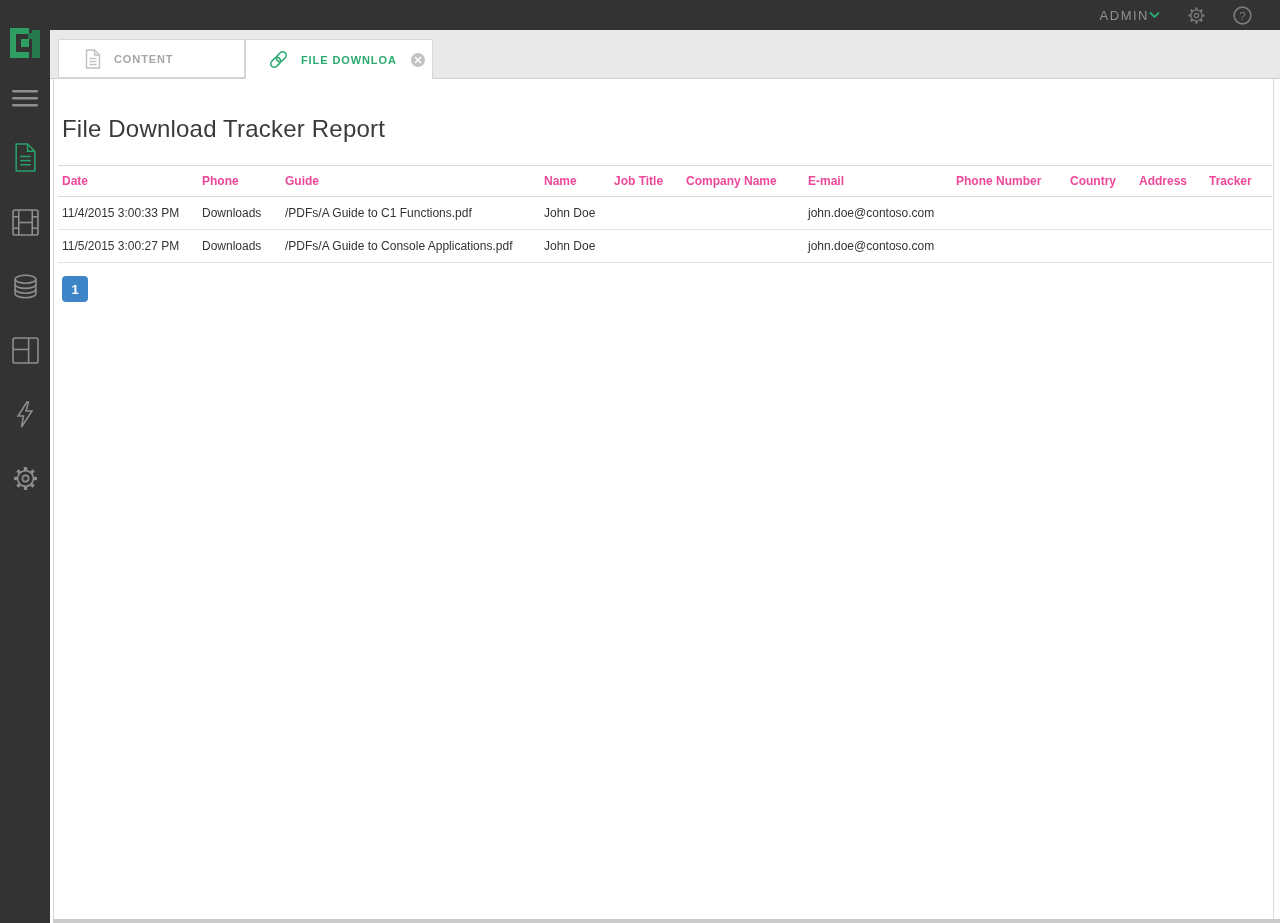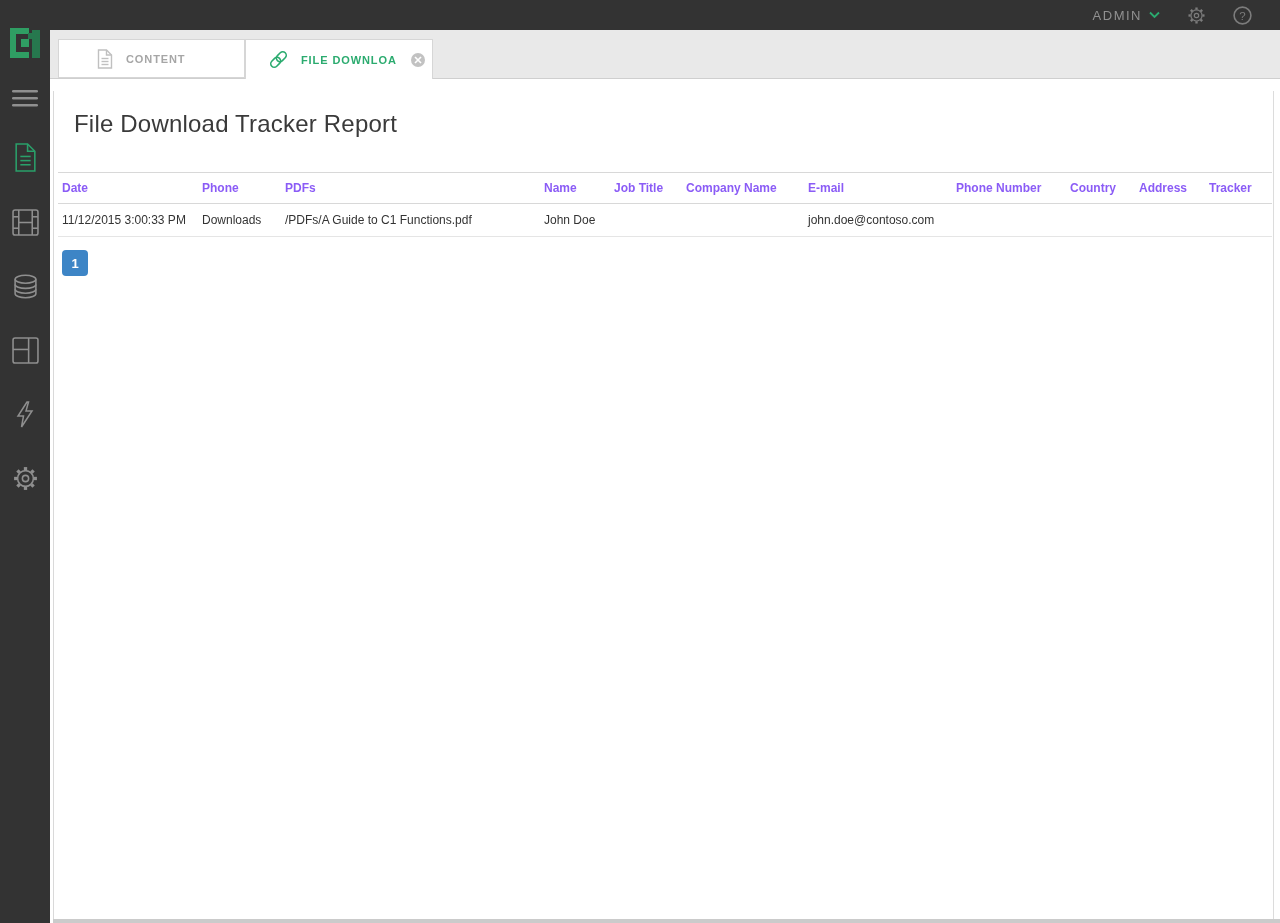--- a/index.html
+++ b/index.html
@@ -9,21 +9,21 @@
     font-family: "Liberation Sans", sans-serif; color: #333;
   }
 
   
   .topbar {
     position: absolute; top: 0; left: 0; width: 1280px; height: 30px;
     background: #333333; display: flex; align-items: center; justify-content: flex-end;
     padding-right: 28px; z-index: 5;
   }
   .topbar-right { display: flex; align-items: center; gap: 27px; }
-  .admin-menu { display: flex; align-items: center; gap: 7px; cursor: pointer; }
+  .admin-menu { display: flex; align-items: center; gap: 0; cursor: pointer; }
   .admin-label { color: #919191; font-size: 13px; letter-spacing: 1.5px; }
   .sidebar {
     position: absolute; top: 0; left: 0; width: 50px; height: 923px;
     background: #333333; z-index: 6;
   }
   .logo-box {
     position: absolute; top: 28px; left: 0; width: 50px; height: 30px;
     display: flex; justify-content: center; cursor: pointer;
   }
   .nav-item {
@@ -38,21 +38,21 @@
   }
   .tabstrip {
     height: 49px; background: #e9e9e9; border-bottom: 1px solid #cfcfcf;
     display: flex; align-items: flex-end; padding-left: 8px;
   }
   .tab {
     background: #fff; display: flex; align-items: center; cursor: pointer;
   }
   .tab.inactive {
     width: 187px; height: 39px; border: 1px solid #d6d6d6;
-    padding-left: 38px; gap: 13px;
+    padding-left: 26px; gap: 13px;
   }
   .tab.active {
     width: 188px; height: 40px; border: 1px solid #d6d6d6; border-bottom: none;
     margin-bottom: -1px; padding-left: 22px; padding-right: 7px; gap: 12px;
     position: relative; z-index: 1;
   }
   .tab-label {
     font-size: 11px; font-weight: 700; letter-spacing: 0.9px; white-space: nowrap;
     overflow: hidden; text-transform: uppercase;
   }
@@ -60,29 +60,29 @@
   .tab.active .tab-label { color: #2bab6f; }
   .tab-close {
     margin-left: 2px; width: 14px; height: 14px; border-radius: 50%;
     background: #c2c2c2; display: flex; align-items: center; justify-content: center;
     flex: none; cursor: pointer;
   }
 
   
   .page { position: relative; height: 844px; background: #fff; }
   .page-title {
-    margin: 12px; padding: 19px 12px 22px; font-size: 24px; font-weight: 400;
+    margin: 0; padding: 36px 12px 22px; font-size: 24px; font-weight: 400;
     color: #3a3a3a; letter-spacing: 0.2px;
   }
   .table-wrap { margin: 0 8px; }
   table.report {
     width: 100%; border-collapse: collapse; table-layout: fixed;
   }
   table.report th {
-    text-align: left; font-size: 12px; font-weight: 700; color: #8b5cf6;
+    text-align: left; font-size: 12px; font-weight: 700; color: #ec4899;
     padding: 8px 4px; border-top: 1px solid #d8d8d8; border-bottom: 1px solid #d8d8d8;
     white-space: nowrap; overflow: hidden;
   }
   table.report td {
     font-size: 12px; color: #333; padding: 9px 4px;
     border-bottom: 1px solid #e5e5e5; white-space: nowrap; overflow: hidden;
     height: 32px;
   }
   .page-btn {
     margin: 13px 0 0 12px; width: 26px; height: 26px; border: none;
@@ -292,36 +292,49 @@
           <col style="width:148px">
             <col style="width:114px">
             <col style="width:69px">
           <col style="width:70px">
             <col style="width:67px">
         </colgroup>
         <thead>
           <tr>
               <th>Date</th>
               <th>Phone</th>
-              <th>PDFs</th>
+              <th>Guide</th>
               <th>Name</th>
               <th>Job Title</th>
               <th>Company Name</th>
               <th>E-mail</th>
               <th>Phone Number</th>
               <th>Country</th>
               <th>Address</th>
               <th>Tracker</th>
             </tr>
         </thead>
         <tbody>
             <tr>
-              <td>11/12/2015 3:00:33 PM</td>
+              <td>11/4/2015 3:00:33 PM</td>
               <td>Downloads</td>
               <td>/PDFs/A Guide to C1 Functions.pdf</td>
+              <td>John Doe</td>
+              <td></td>
+              <td></td>
+              <td>john.doe@contoso.com</td>
+              <td></td>
+              <td></td>
+              <td></td>
+              <td></td>
+            </tr>
+            <tr>
+              <td>11/5/2015 3:00:27 PM</td>
+              <td>Downloads</td>
+              <td>/PDFs/A Guide to Console Applications.pdf</td>
               <td>John Doe</td>
               <td></td>
               <td></td>
               <td>john.doe@contoso.com</td>
               <td></td>
               <td></td>
               <td></td>
               <td></td>
             </tr>
           </tbody>

